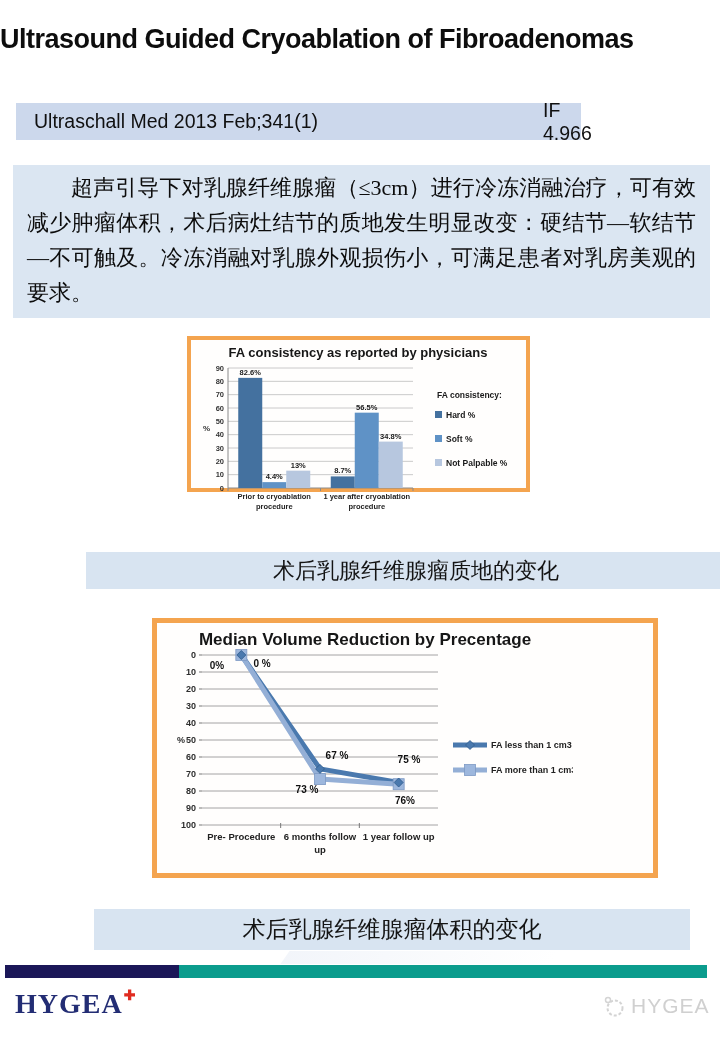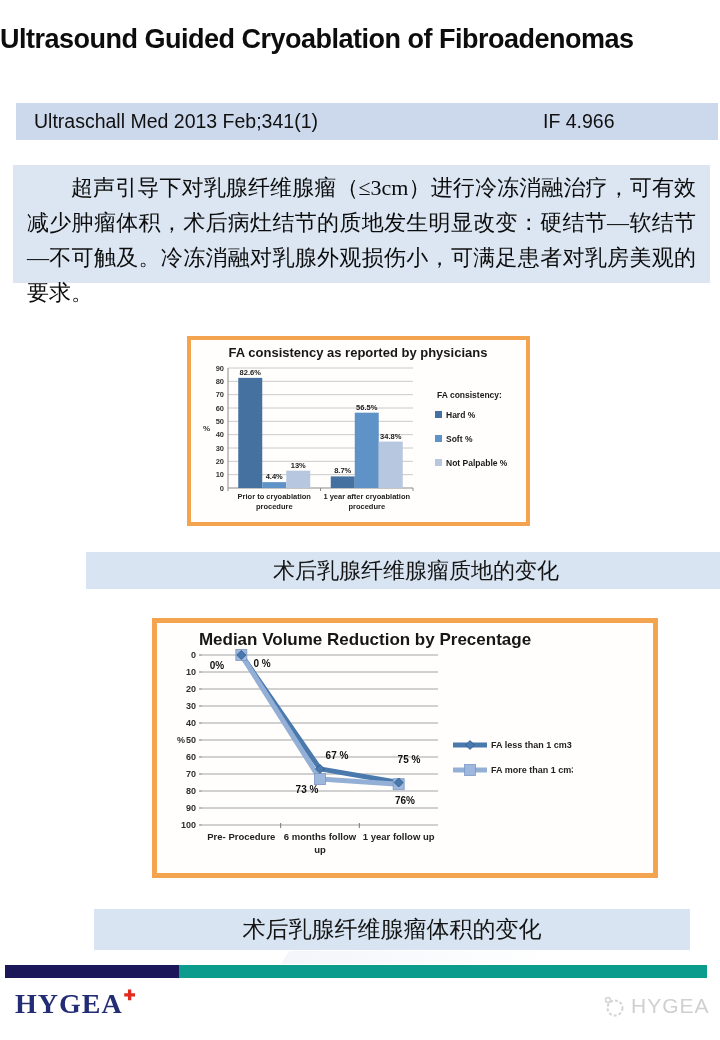--- a/index.html
+++ b/index.html
@@ -7,35 +7,35 @@
     width:720px;height:1040px;position:relative;background:#ffffff;
     font-family:"Liberation Sans",sans-serif;overflow:hidden;
   }
   .abs{position:absolute;}
   .page-title{
     left:0;top:24px;width:720px;text-align:left;
     font-size:27px;font-weight:bold;color:var(--title_color);
     letter-spacing:-0.5px;
   }
   .citation-bar{
-    left:16px;top:103px;width:702px;height:37px;
+    left:16px;top:103px;width:565px;height:37px;
     background:var(--citation_bg);
     display:flex;align-items:center;font-size:19.5px;color:#101010;
   }
   .citation-journal{margin-left:18px;}
   .citation-if{position:absolute;left:487px;margin-left:40px;}
   .abstract{
-    left:13px;top:165px;width:697px;height:118px;box-sizing:border-box;
+    left:13px;top:165px;width:697px;height:153px;box-sizing:border-box;
     background:var(--abstract_bg);
     font-family:"Liberation Serif","DejaVu Serif",serif;
     font-size:22px;line-height:35px;color:#0c0c0c;
     padding:5px 14px 0 14px;text-indent:2em;text-align:justify;
   }
   .chart-frame{background:#fffefd;box-sizing:border-box;}
-  .chart1-frame{left:187px;top:336px;width:343px;height:190px;border:4px solid var(--frame_border);}
+  .chart1-frame{left:187px;top:336px;width:343px;height:156px;border:4px solid var(--frame_border);}
   .chart2-frame{left:152px;top:618px;width:506px;height:260px;border:5px solid var(--frame_border);}
   svg{display:block;}
   svg text{font-family:"Liberation Sans",sans-serif;}
   .caption{
     background:var(--caption_bg);text-align:center;
     font-family:"Liberation Serif","DejaVu Serif",serif;color:#141414;
   }
   .caption1{left:86px;top:552px;width:660px;height:37px;line-height:37px;font-size:22px;}
   .caption2{left:62px;top:909px;width:596px;height:41px;line-height:41px;font-size:23px;margin-left:32px;}
   .wisp{

